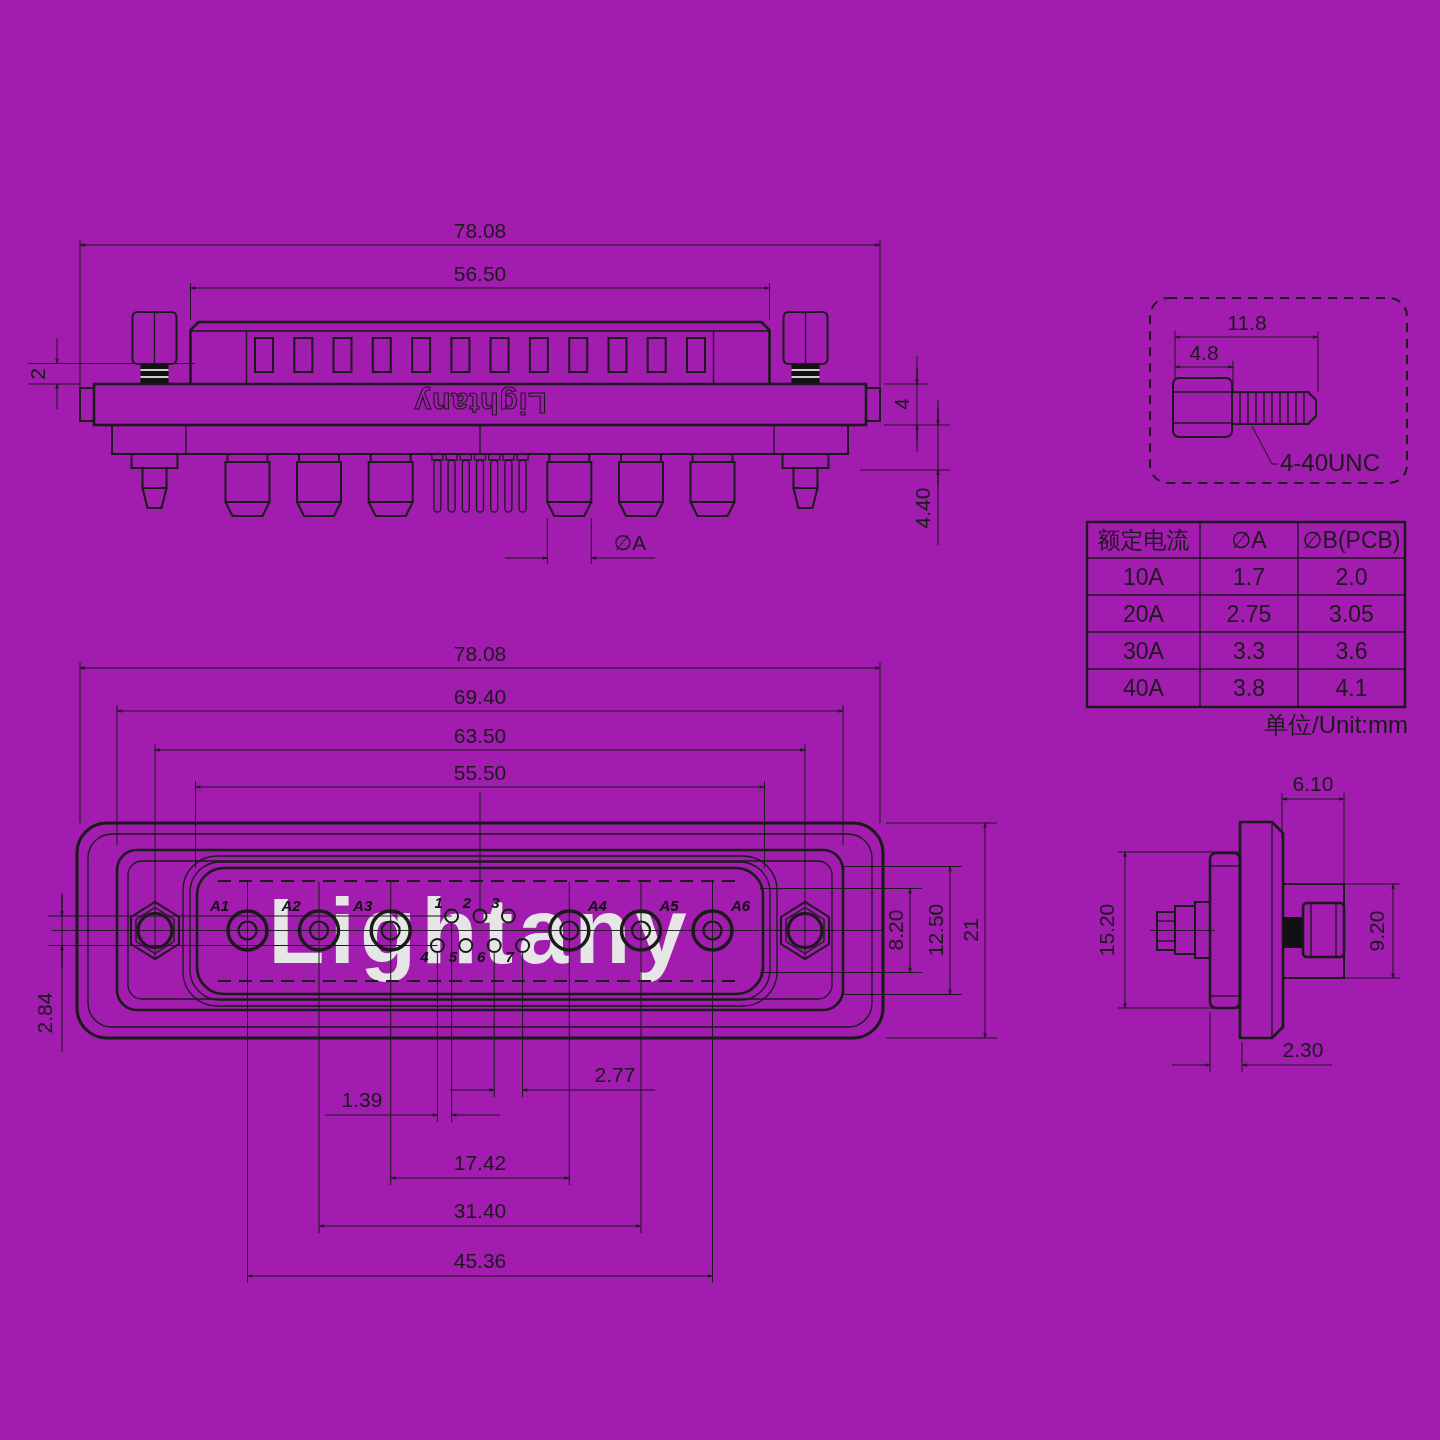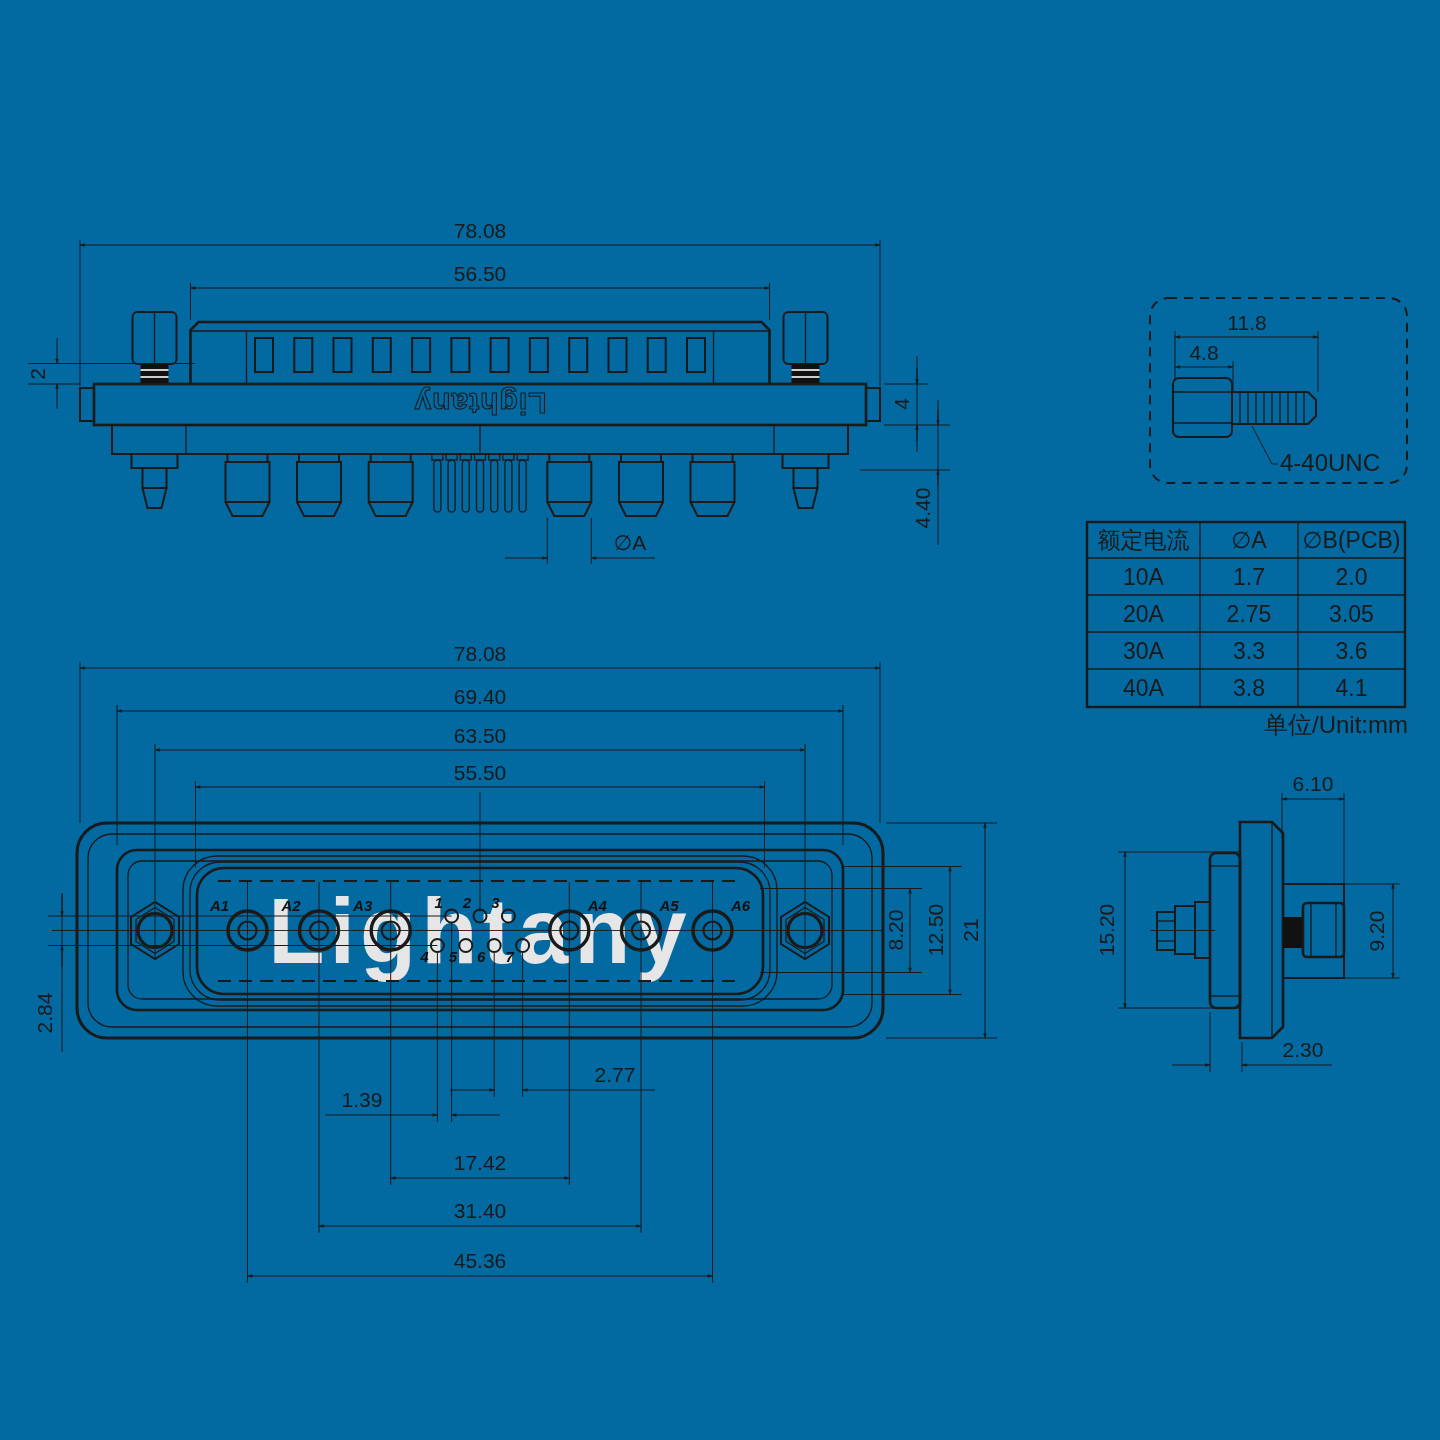--- a/index.html
+++ b/index.html
@@ -1,16 +1,16 @@
 <!DOCTYPE html>
 <html><head>
 <meta charset="utf-8">
 <style>
   html,body{margin:0;padding:0;background:#fff;}
-  #stage{position:relative;width:1440px;height:1440px;background:#0369a1;overflow:hidden;}
+  #stage{position:relative;width:1440px;height:1440px;background:#a21caf;overflow:hidden;}
   svg{font-family:"Liberation Sans","DejaVu Sans",sans-serif;}
   .ln{stroke:#1a1a1a;fill:none;}
   .s3{stroke-width:3;}
   .s26{stroke-width:2.6;}
   .s2{stroke-width:2;}
   .s13{stroke-width:1.3;}
   .sd{stroke-width:1;}
   .s08{stroke-width:0.9;}
   .blk{fill:#111;stroke:none;}
   .txt{fill:#1a1a1a;stroke:none;font-size:21px;}

